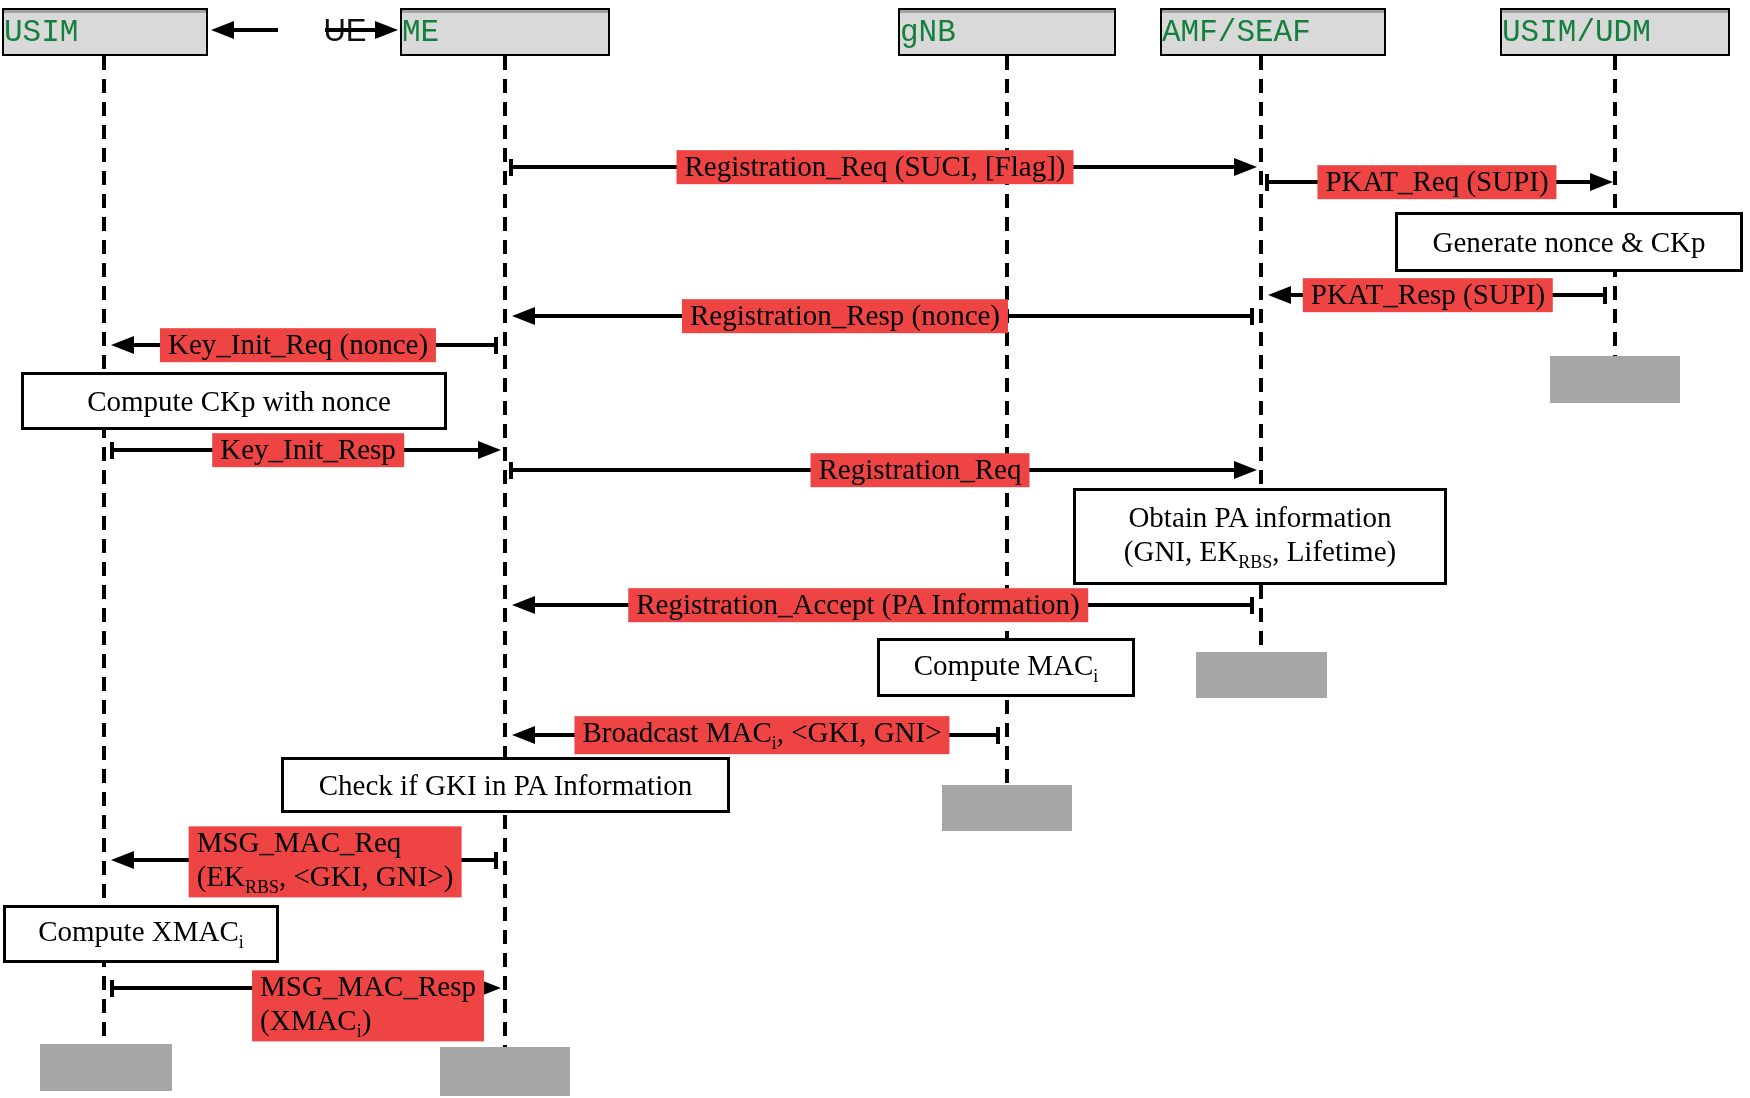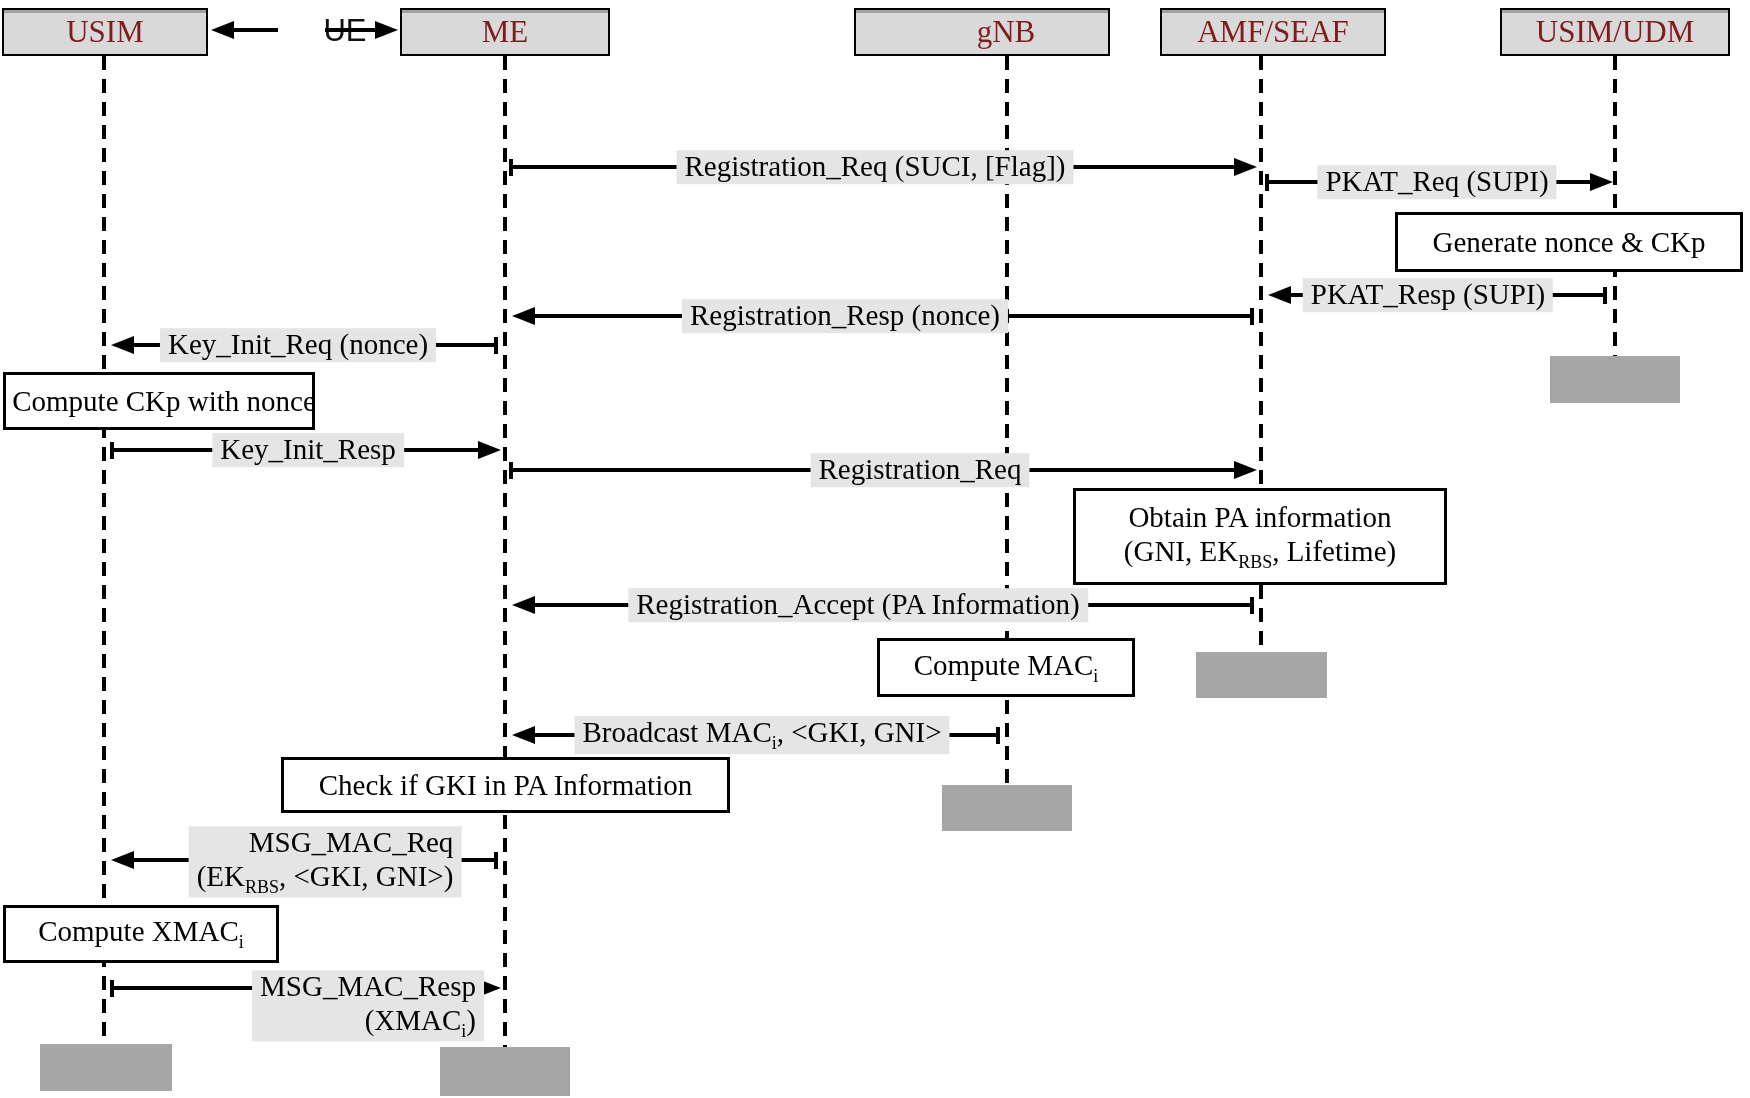--- a/index.html
+++ b/index.html
@@ -1,35 +1,35 @@
 <!DOCTYPE html>
 <html><head>
 <meta charset="utf-8">
 <style>
   html,body{margin:0;padding:0;background:#ffffff;}
   .diagram{position:relative;width:1750px;height:1098px;background:#ffffff;overflow:hidden;
            font-family:"Liberation Serif", serif;color:#000;}
   
   .actor{position:absolute;top:8px;height:48px;background:#d9d9d9;border:2.5px solid #000;
-         box-sizing:border-box;display:flex;align-items:center;justify-content:center;
-         font-family:Liberation Serif, serif;font-size:31px;color:#7f1d1d;
+         box-sizing:border-box;display:flex;align-items:center;justify-content:flex-start;
+         font-family:Liberation Mono, monospace;font-size:31px;color:#15803d;
          box-shadow:inset 0 3px 0 rgba(0,0,0,0.25);}
   
   .lifeline{position:absolute;width:4px;
             background:repeating-linear-gradient(to bottom,#000 0 14px,transparent 14px 23px);}
   
   .endbar{position:absolute;background:#a6a6a6;}
   
   .mline{position:absolute;height:4px;background:#000;}
   .head{position:absolute;width:0;height:0;border-top:9px solid transparent;border-bottom:9px solid transparent;}
   .head.right{border-left:23px solid #000;}
   .head.left{border-right:23px solid #000;}
   .tick{position:absolute;width:4px;height:17px;background:#000;}
-  .msg-label{position:absolute;transform:translate(-50%,-50%);background:#e5e5e5;padding:0 8px;
-             font-size:29px;white-space:nowrap;text-align:right;line-height:1.16;}
+  .msg-label{position:absolute;transform:translate(-50%,-50%);background:#ef4444;padding:0 8px;
+             font-size:29px;white-space:nowrap;text-align:left;line-height:1.16;}
   sub{font-size:0.62em;}
   
   .pbox{position:absolute;background:#fff;border:3px solid #000;box-sizing:border-box;
         display:flex;flex-direction:column;align-items:center;justify-content:center;
         font-size:29px;text-align:center;line-height:1.18;white-space:nowrap;}
   .ue-label{position:absolute;font-family:"Liberation Sans", sans-serif;font-size:31px;color:#111;
             transform:translate(-50%,-50%);}
 </style>
 </head>
 <body>
@@ -41,21 +41,21 @@
   <div class="lifeline" style="left:1005px;top:56px;height:729px;"></div>
   <div class="lifeline" style="left:1259px;top:56px;height:597px;"></div>
   <div class="lifeline" style="left:1613px;top:56px;height:300px;"></div>
 
   <div class="actor" style="left:2px;width:206px;">
       <span>USIM</span>
     </div>
   <div class="actor" style="left:400px;width:210px;">
       <span>ME</span>
     </div>
-  <div class="actor" style="left:854px;width:256px;padding-left:48px;">
+  <div class="actor" style="left:898px;width:218px;">
       <span>gNB</span>
     </div>
   <div class="actor" style="left:1148px;width:226px;margin-left:12px;">
       <span>AMF/SEAF</span>
     </div>
   <div class="actor" style="left:1500px;width:230px;">
       <span>USIM/UDM</span>
     </div>
 
   <div class="ue-label" style="left:301px;top:31px;margin-left:44px;">UE</div>
@@ -86,21 +86,21 @@
   <div class="head left" style="left:512px;top:307px;"></div>
   <div class="mline" style="left:535px;top:314px;width:718px;"></div>
   <div class="tick" style="left:1250px;top:308px;"></div>
   <div class="msg-label" style="left:845px;top:316px;"><span>Registration_Resp (nonce)</span></div>
 
   <div class="head left" style="left:111px;top:336px;"></div>
   <div class="mline" style="left:134px;top:343px;width:362px;"></div>
   <div class="tick" style="left:494px;top:337px;"></div>
   <div class="msg-label" style="left:298px;top:345px;"><span>Key_Init_Req (nonce)</span></div>
 
-  <div class="pbox" style="left:3px;top:372px;width:312px;height:58px;padding-left:10px;">
+  <div class="pbox" style="left:21px;top:372px;width:426px;height:58px;padding-left:10px;">
       <span>Compute CKp with nonce</span>
     </div>
 
   <div class="tick" style="left:110px;top:442px;"></div>
   <div class="mline" style="left:112px;top:448px;width:366px;"></div>
   <div class="head right" style="left:478px;top:441px;"></div>
   <div class="msg-label" style="left:308px;top:450px;"><span>Key_Init_Resp</span></div>
 
   <div class="tick" style="left:509px;top:462px;"></div>
   <div class="mline" style="left:511px;top:468px;width:723px;"></div>

